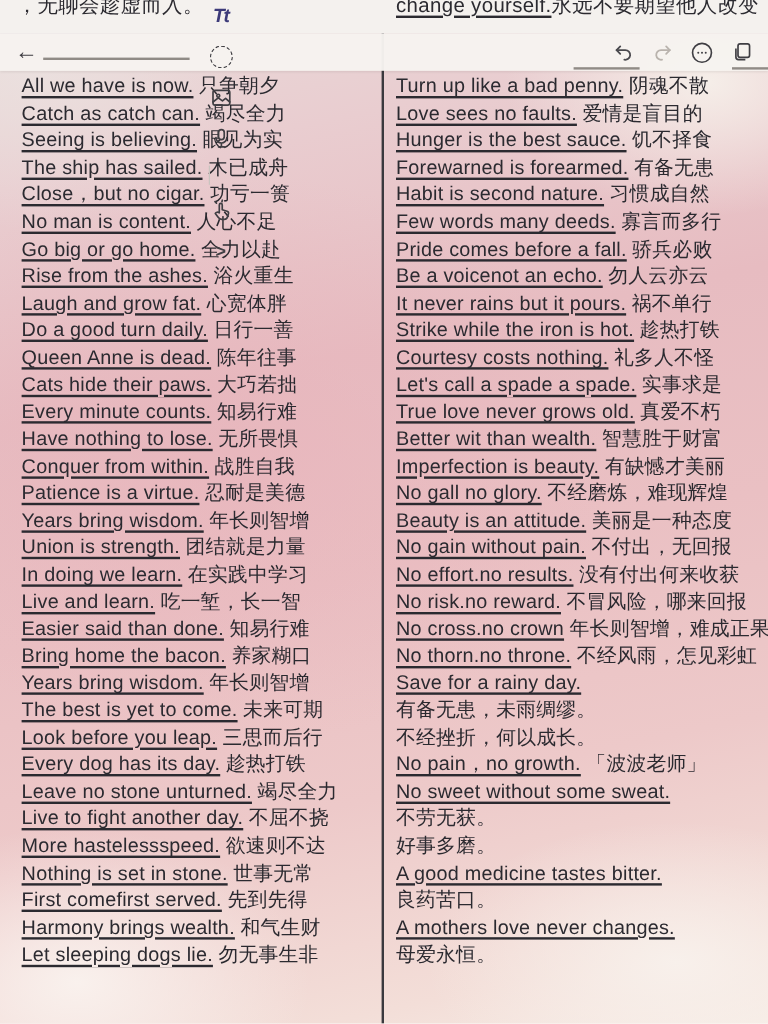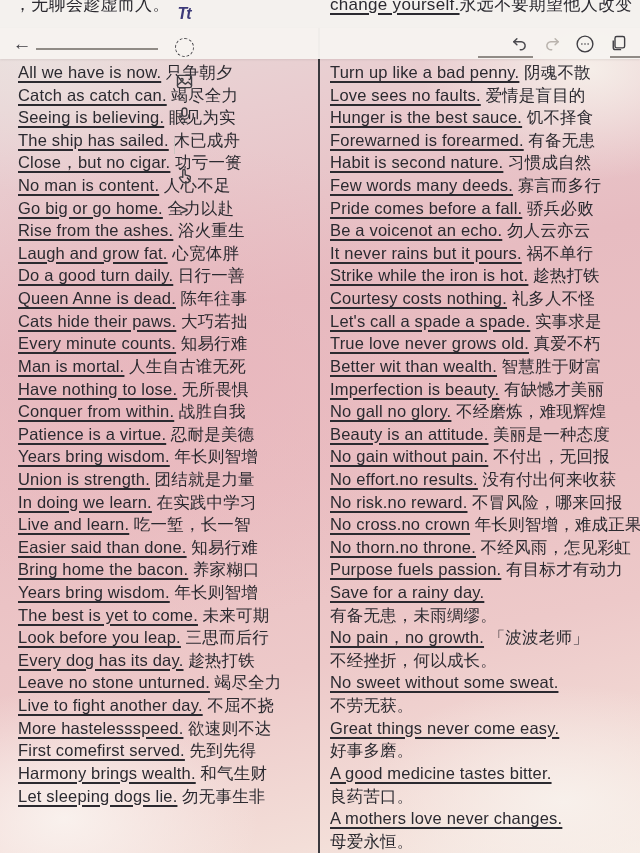--- a/index.html
+++ b/index.html
@@ -163,37 +163,37 @@
       <div class="row"><span class="en">The ship has sailed.</span><span class="zh">木已成舟</span></div>
       <div class="row"><span class="en">Close，but no cigar.</span><span class="zh">功亏一篑</span></div>
       <div class="row"><span class="en">No man is content.</span><span class="zh">人心不足</span></div>
       <div class="row"><span class="en">Go big or go home.</span><span class="zh">全力以赴</span></div>
       <div class="row"><span class="en">Rise from the ashes.</span><span class="zh">浴火重生</span></div>
       <div class="row"><span class="en">Laugh and grow fat.</span><span class="zh">心宽体胖</span></div>
       <div class="row"><span class="en">Do a good turn daily.</span><span class="zh">日行一善</span></div>
       <div class="row"><span class="en">Queen Anne is dead.</span><span class="zh">陈年往事</span></div>
       <div class="row"><span class="en">Cats hide their paws.</span><span class="zh">大巧若拙</span></div>
       <div class="row"><span class="en">Every minute counts.</span><span class="zh">知易行难</span></div>
-      <div class="row"><span class="en">Man is mortal.</span><span class="zh">人生自古谁无死</span></div>
       <div class="row"><span class="en">Have nothing to lose.</span><span class="zh">无所畏惧</span></div>
       <div class="row"><span class="en">Conquer from within.</span><span class="zh">战胜自我</span></div>
       <div class="row"><span class="en">Patience is a virtue.</span><span class="zh">忍耐是美德</span></div>
       <div class="row"><span class="en">Years bring wisdom.</span><span class="zh">年长则智增</span></div>
       <div class="row"><span class="en">Union is strength.</span><span class="zh">团结就是力量</span></div>
       <div class="row"><span class="en">In doing we learn.</span><span class="zh">在实践中学习</span></div>
       <div class="row"><span class="en">Live and learn.</span><span class="zh">吃一堑，长一智</span></div>
       <div class="row"><span class="en">Easier said than done.</span><span class="zh">知易行难</span></div>
       <div class="row"><span class="en">Bring home the bacon.</span><span class="zh">养家糊口</span></div>
       <div class="row"><span class="en">Years bring wisdom.</span><span class="zh">年长则智增</span></div>
       <div class="row"><span class="en">The best is yet to come.</span><span class="zh">未来可期</span></div>
       <div class="row"><span class="en">Look before you leap.</span><span class="zh">三思而后行</span></div>
       <div class="row"><span class="en">Every dog has its day.</span><span class="zh">趁热打铁</span></div>
       <div class="row"><span class="en">Leave no stone unturned.</span><span class="zh">竭尽全力</span></div>
       <div class="row"><span class="en">Live to fight another day.</span><span class="zh">不屈不挠</span></div>
       <div class="row"><span class="en">More hastelessspeed.</span><span class="zh">欲速则不达</span></div>
+      <div class="row"><span class="en">Nothing is set in stone.</span><span class="zh">世事无常</span></div>
       <div class="row"><span class="en">First comefirst served.</span><span class="zh">先到先得</span></div>
       <div class="row"><span class="en">Harmony brings wealth.</span><span class="zh">和气生财</span></div>
       <div class="row"><span class="en">Let sleeping dogs lie.</span><span class="zh">勿无事生非</span></div>
     </div>
   <div class="col col-right ink">
       <div class="row"><span class="en">Turn up like a bad penny.</span><span class="zh">阴魂不散</span></div>
       <div class="row"><span class="en">Love sees no faults.</span><span class="zh">爱情是盲目的</span></div>
       <div class="row"><span class="en">Hunger is the best sauce.</span><span class="zh">饥不择食</span></div>
       <div class="row"><span class="en">Forewarned is forearmed.</span><span class="zh">有备无患</span></div>
       <div class="row"><span class="en">Habit is second nature.</span><span class="zh">习惯成自然</span></div>
@@ -207,28 +207,26 @@
       <div class="row"><span class="en">True love never grows old.</span><span class="zh">真爱不朽</span></div>
       <div class="row"><span class="en">Better wit than wealth.</span><span class="zh">智慧胜于财富</span></div>
       <div class="row"><span class="en">Imperfection is beauty.</span><span class="zh">有缺憾才美丽</span></div>
       <div class="row"><span class="en">No gall no glory.</span><span class="zh">不经磨炼，难现辉煌</span></div>
       <div class="row"><span class="en">Beauty is an attitude.</span><span class="zh">美丽是一种态度</span></div>
       <div class="row"><span class="en">No gain without pain.</span><span class="zh">不付出，无回报</span></div>
       <div class="row"><span class="en">No effort.no results.</span><span class="zh">没有付出何来收获</span></div>
       <div class="row"><span class="en">No risk.no reward.</span><span class="zh">不冒风险，哪来回报</span></div>
       <div class="row"><span class="en">No cross.no crown</span><span class="zh">年长则智增，难成正果</span></div>
       <div class="row"><span class="en">No thorn.no throne.</span><span class="zh">不经风雨，怎见彩虹</span></div>
-      <div class="row"><span class="en">Purpose fuels passion.</span><span class="zh">有目标才有动力</span></div>
       <div class="row"><span class="en">Save for a rainy day.</span></div>
       <div class="row"><span class="">有备无患，未雨绸缪。</span></div>
+      <div class="row"><span class="">不经挫折，何以成长。</span></div>
       <div class="row"><span class="en">No pain，no growth.</span><span class="zh">「波波老师」</span></div>
-      <div class="row"><span class="">不经挫折，何以成长。</span></div>
       <div class="row"><span class="en">No sweet without some sweat.</span></div>
       <div class="row"><span class="">不劳无获。</span></div>
-      <div class="row"><span class="en">Great things never come easy.</span></div>
       <div class="row"><span class="">好事多磨。</span></div>
       <div class="row"><span class="en">A good medicine tastes bitter.</span></div>
       <div class="row"><span class="">良药苦口。</span></div>
       <div class="row"><span class="en">A mothers love never changes.</span></div>
       <div class="row"><span class="">母爱永恒。</span></div>
     </div>
 
 </div>
 
 </body></html>

